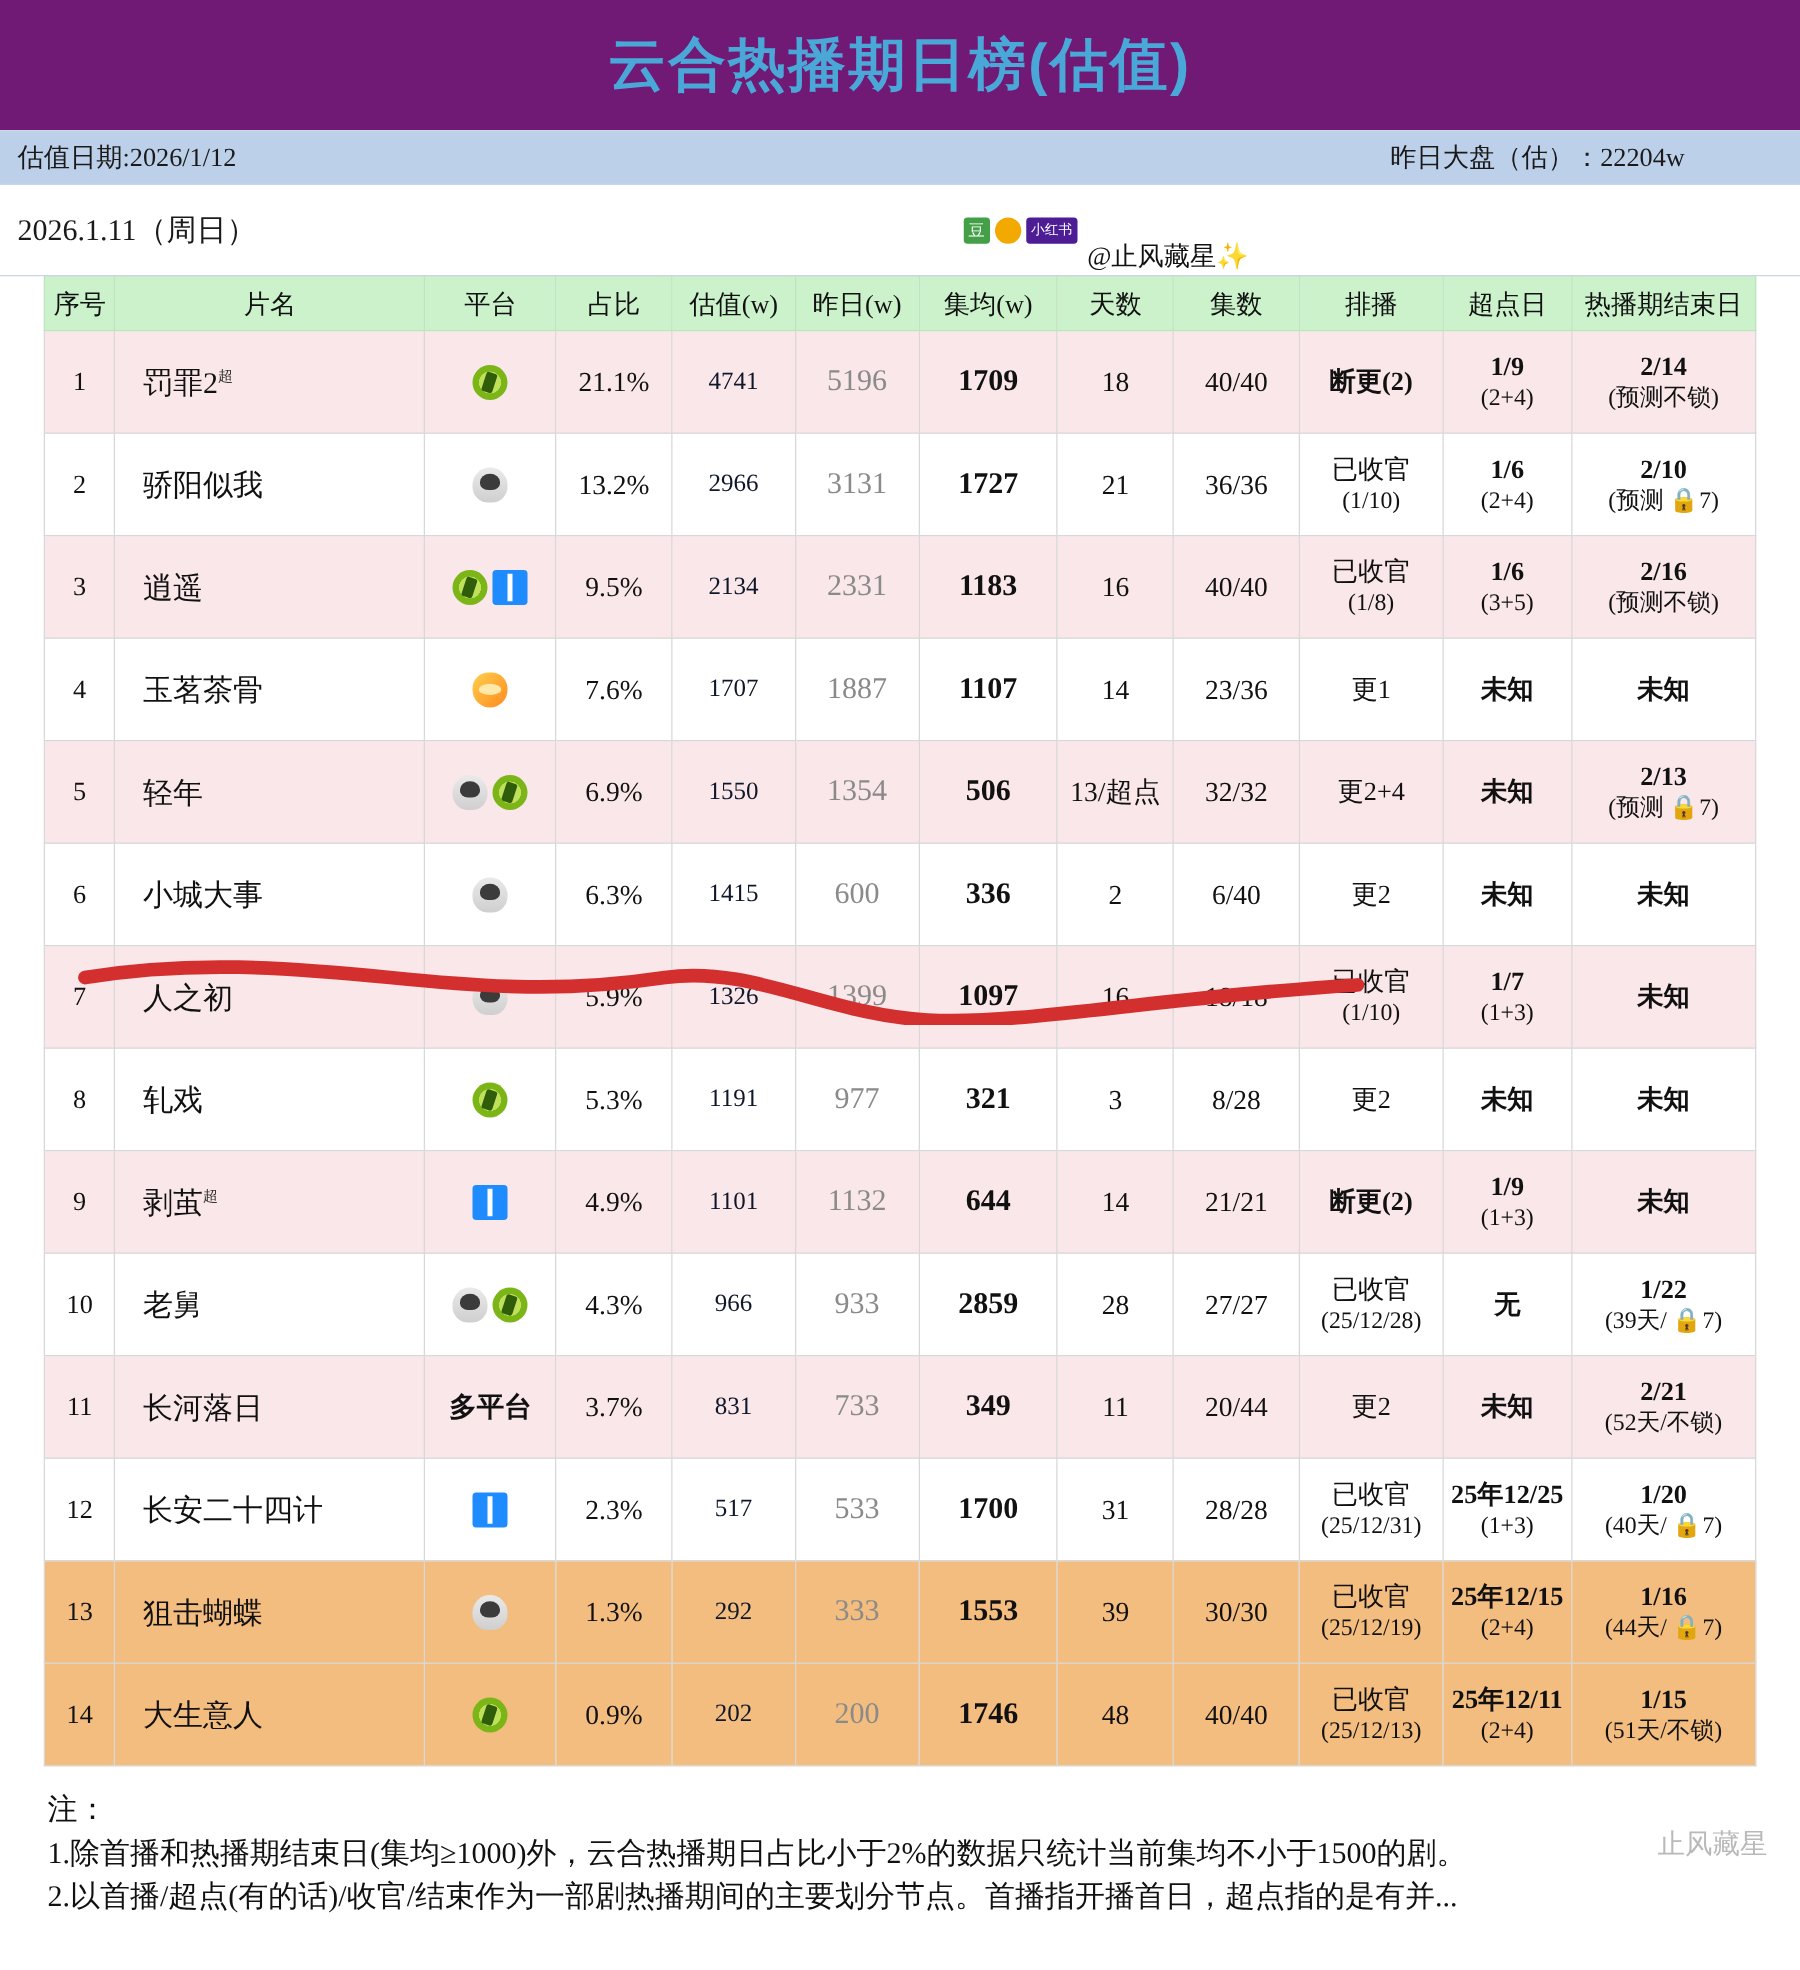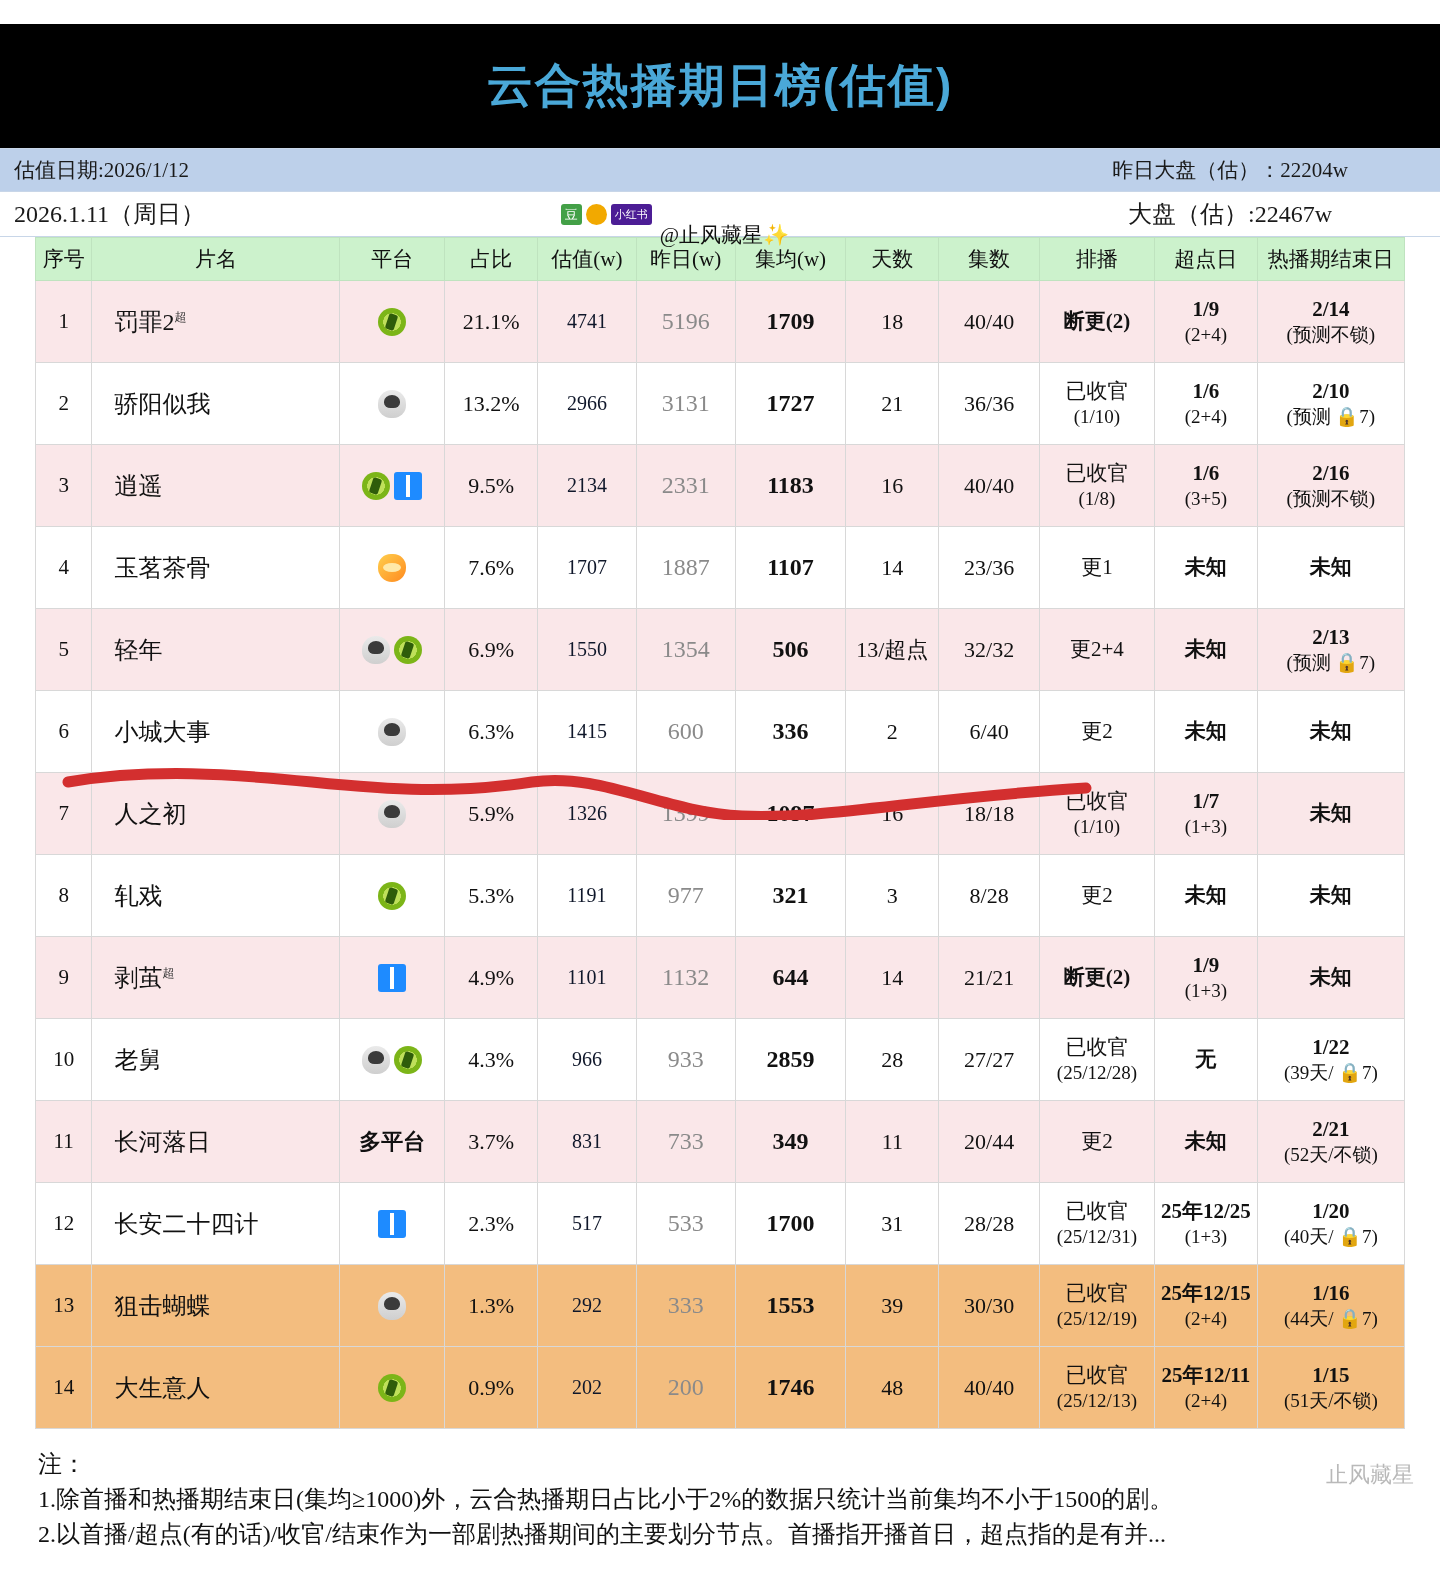--- a/index.html
+++ b/index.html
@@ -6,23 +6,23 @@
   body{
     width:1440px;
     background:#ffffff;
     font-family:"Liberation Serif", serif;
     -webkit-font-smoothing:antialiased;
   }
   .page{position:relative;width:1440px;min-height:1576px;overflow:hidden;}
 
   
   .banner{
-    background:#000000;
-    height:124px;
-    display:flex;align-items:center;justify-content:center;margin-top:24px;
+    background:#701a75;
+    height:104px;
+    display:flex;align-items:center;justify-content:center;
   }
   .banner-title{
     font-family:"Liberation Sans", sans-serif;
     font-weight:bold;
     font-size:46px;
     color:#4aa8d8;
     letter-spacing:2px;
   }
 
   
@@ -36,21 +36,21 @@
   .strip .cell{
     display:flex;align-items:center;
     font-size:21px;color:#1a1a1a;
     padding:0 10px;
     box-sizing:border-box;
   }
   .strip .c1{width:330px;justify-content:flex-start;padding-left:14px;}
   .strip .c2{flex:1;justify-content:center;}
   .strip .c3{width:420px;justify-content:center;}
   .strip.blue .cell{height:42px;font-size:21px;}
-  .strip.white .cell{height:44px;font-size:24px;}
+  .strip.white .cell{height:72px;font-size:24px;}
 
   .badges{display:inline-flex;align-items:center;gap:4px;margin-right:8px;}
   .badge{
     display:inline-block;height:21px;line-height:21px;
     font-size:13px;color:#fff;border-radius:3px;padding:0 4px;
     font-family:"Liberation Sans", sans-serif;
   }
   .badge.douban{background:#43a047;}
   .badge.weibo{background:#f2a900;border-radius:50%;width:21px;padding:0;text-align:center;}
   .badge.red{background:#4c1d95;font-size:11px;}
@@ -159,21 +159,20 @@
   <div class="strip white">
     <div class="cell c1">2026.1.11（周日）</div>
     <div class="cell c2">
       <span class="badges">
         <span class="badge douban">豆</span>
         <span class="badge weibo"></span>
         <span class="badge red">小红书</span>
       </span>
       <span class="handle">@止风藏星✨</span>
     </div>
-    <div class="cell c3">大盘（估）:22467w</div>
   </div>
 
   <table>
     <colgroup>
       <col class="col-idx">
         <col class="col-name">
         <col class="col-plat">
         <col class="col-share">
       <col class="col-est">
         <col class="col-yest">

